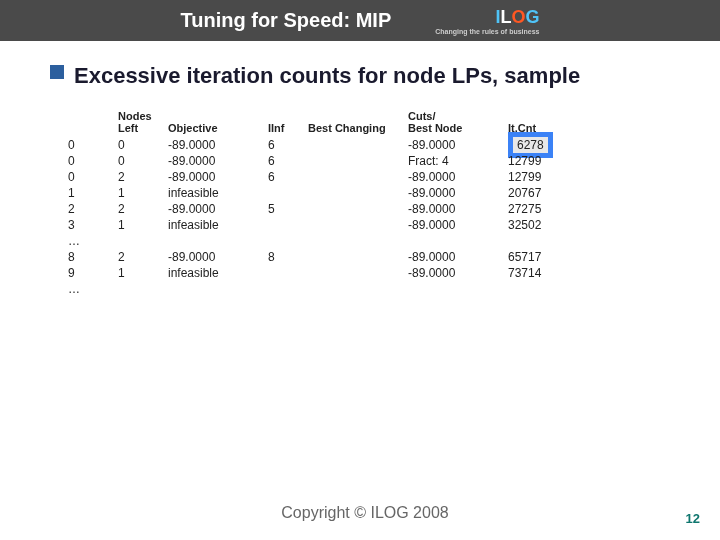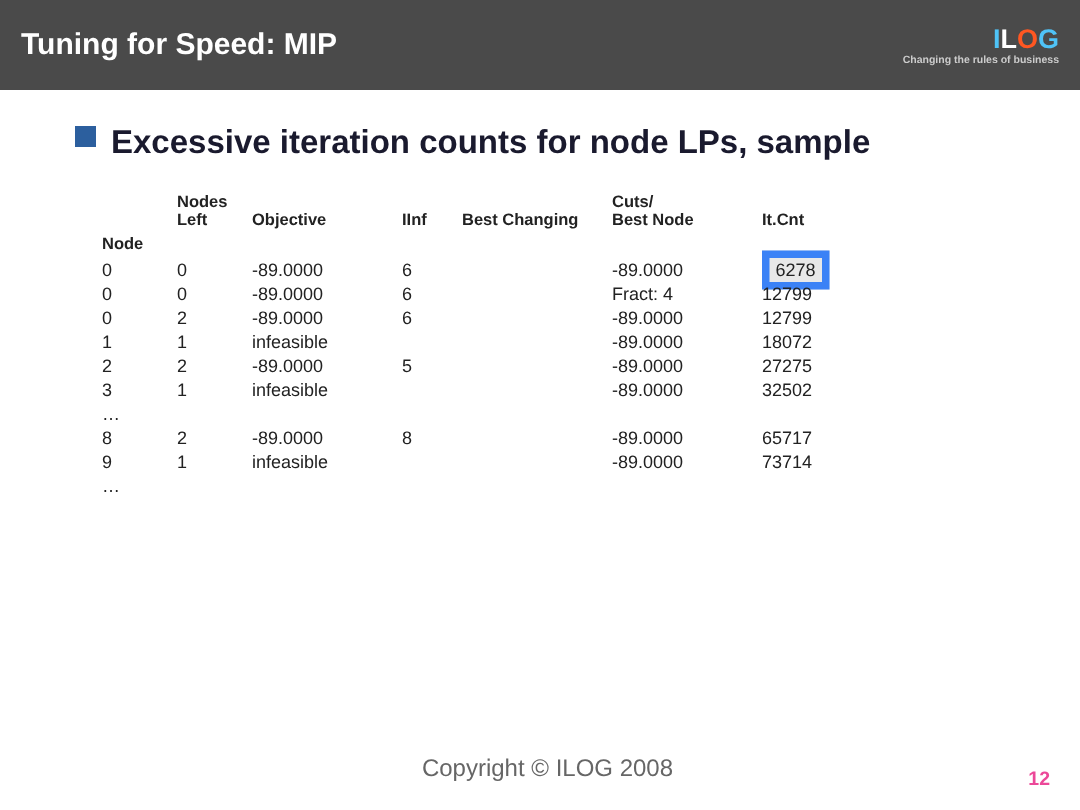--- a/index.html
+++ b/index.html
@@ -14,22 +14,22 @@
 
     
     #header {
       background: #4a4a4a;
       color: #fff;
       padding: 8px 14px;
       font-size: 20px;
       font-weight: bold;
       display: flex;
       align-items: center;
-      justify-content: space-between;
-      height: 60px;
+      justify-content: center;
+      height: 41px;
       gap: 44px;
     }
     #logo-area {
       display: flex;
       align-items: center;
       gap: 6px;
     }
     #logo-box {
       display: flex;
       flex-direction: column;
@@ -135,21 +135,21 @@
       right: 0;
       text-align: center;
       font-size: 16px;
       color: #666;
     }
     #page-num {
       position: absolute;
       bottom: 14px;
       right: 20px;
       font-size: 13px;
-      color: #ec4899;
+      color: #0f766e;
       font-weight: bold;
     }
   </style>
 </head>
 <body>
 
 <div id="header">
   <span>Tuning for Speed: MIP</span>
   <div id="logo-area">
     <div id="logo-box">
@@ -178,25 +178,20 @@
       <thead>
         <tr class="header-row">
           <th class="col-node"></th>
           <th class="col-left">Nodes<br>Left</th>
           <th class="col-obj">Objective</th>
           <th class="col-iinf">IInf</th>
           <th class="col-bestint">Best Changing</th>
           <th class="col-bestnode">Cuts/<br>Best Node</th>
           <th class="col-itcnt">It.Cnt</th>
         </tr>
-        <tr>
-          <th class="col-node">Node</th>
-          <th class="col-left"></th>
-          <th colspan="5"></th>
-        </tr>
       </thead>
       <tbody>
 
         <tr>
           <td>0</td>
           <td>0</td>
           <td>-89.0000</td>
           <td>6</td>
           <td></td>
           <td>-89.0000</td>
@@ -223,21 +218,21 @@
           <td>12799</td>
         </tr>
 
         <tr>
           <td>1</td>
           <td>1</td>
           <td>infeasible</td>
           <td></td>
           <td></td>
           <td>-89.0000</td>
-          <td>18072</td>
+          <td>20767</td>
         </tr>
 
         <tr>
           <td>2</td>
           <td>2</td>
           <td>-89.0000</td>
           <td>5</td>
           <td></td>
           <td>-89.0000</td>
           <td>27275</td>

